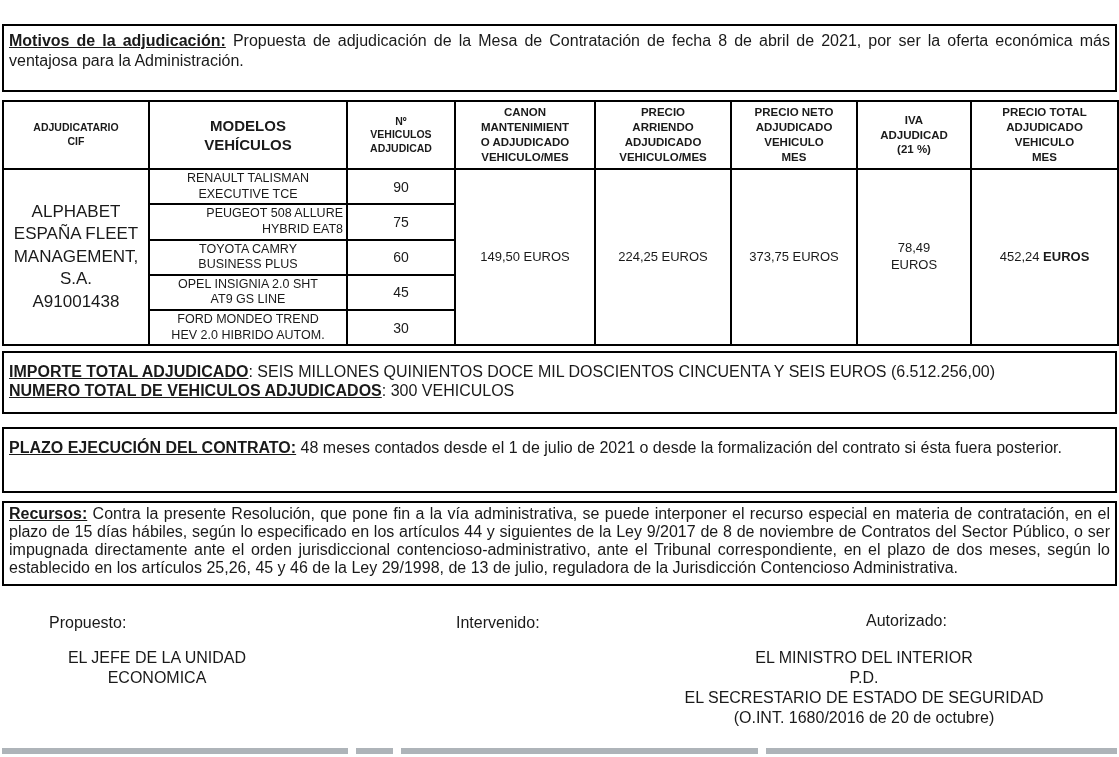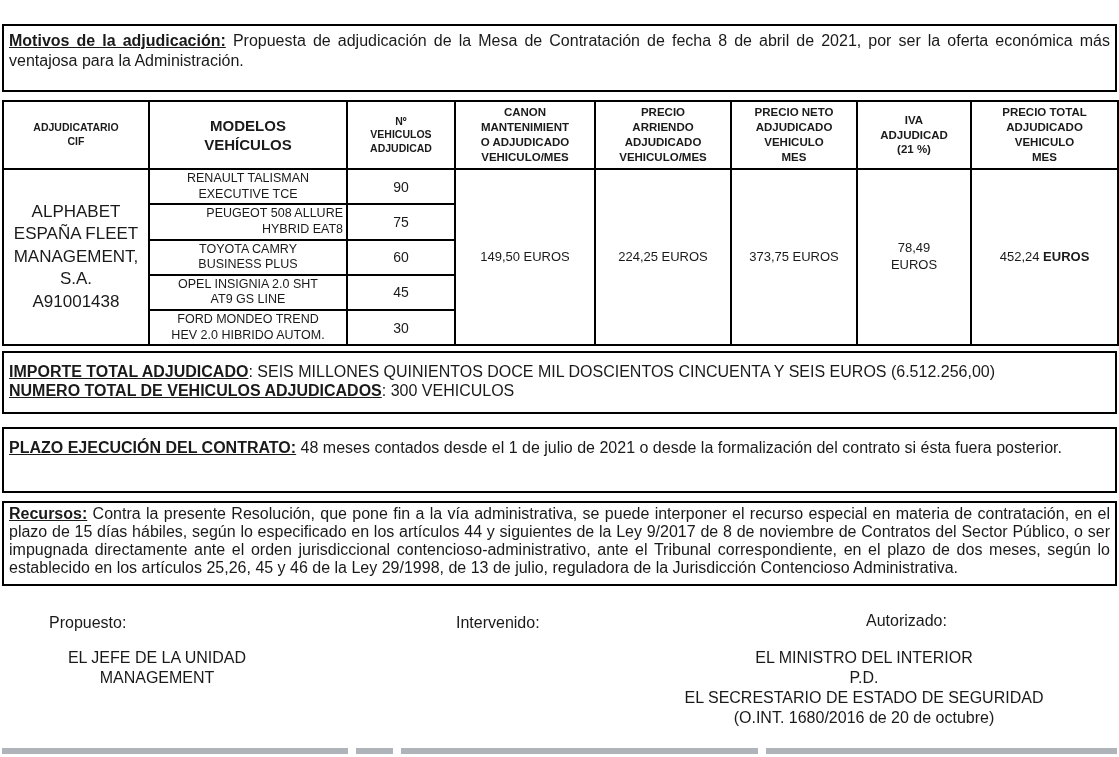--- a/index.html
+++ b/index.html
@@ -153,21 +153,21 @@
     <p class="just"><span class="lbl">PLAZO EJECUCIÓN DEL CONTRATO:</span> <span>48 meses contados desde el 1 de julio de 2021 o desde la formalización del contrato si ésta fuera posterior.</span></p>
   </div>
 
   <div class="box recursos-box">
     <p class="just"><span class="lbl">Recursos:</span> <span>Contra la presente Resolución, que pone fin a la vía administrativa, se puede interponer el recurso especial en materia de contratación, en el plazo de 15 días hábiles, según lo especificado en los artículos 44 y siguientes de la Ley 9/2017 de 8 de noviembre de Contratos del Sector Público, o ser impugnada directamente ante el orden jurisdiccional contencioso-administrativo, ante el Tribunal correspondiente, en el plazo de dos meses, según lo establecido en los artículos 25,26, 45 y 46 de la Ley 29/1998, de 13 de julio, reguladora de la Jurisdicción Contencioso Administrativa.</span></p>
   </div>
 
   <div class="signatures">
     <div class="sig-abs sig-propuesto-title">Propuesto:</div>
     <div class="sig-abs sig-propuesto-body pre">EL JEFE DE LA UNIDAD
-MANAGEMENT</div>
+ECONOMICA</div>
     <div class="sig-abs sig-intervenido-title">Intervenido:</div>
     <div class="sig-abs sig-autorizado-title">Autorizado:</div>
     <div class="sig-abs sig-autorizado-body pre">EL MINISTRO DEL INTERIOR
 P.D.
 EL SECRESTARIO DE ESTADO DE SEGURIDAD
 (O.INT. 1680/2016 de 20 de octubre)</div>
   </div>
 
   <div class="band band-1"></div>
   <div class="band band-2"></div>

